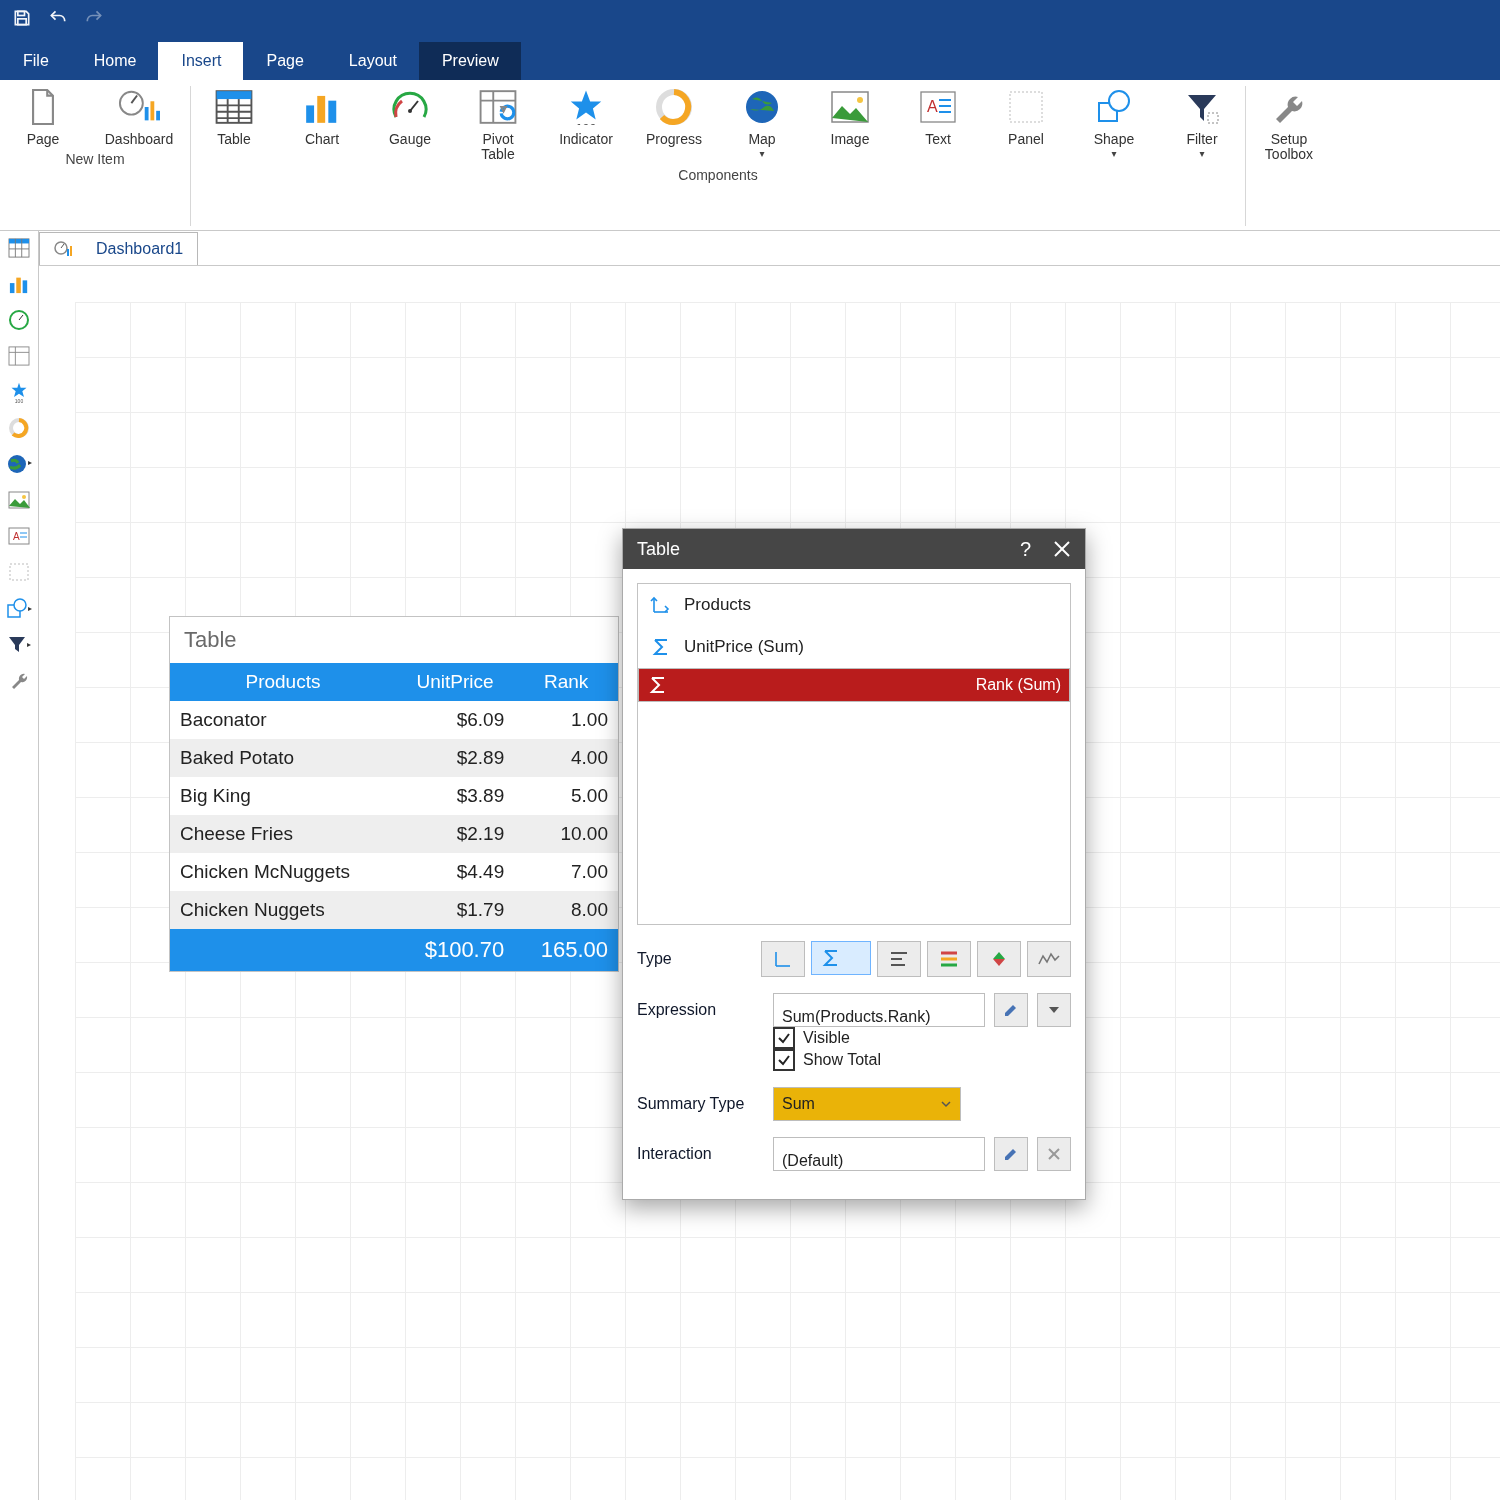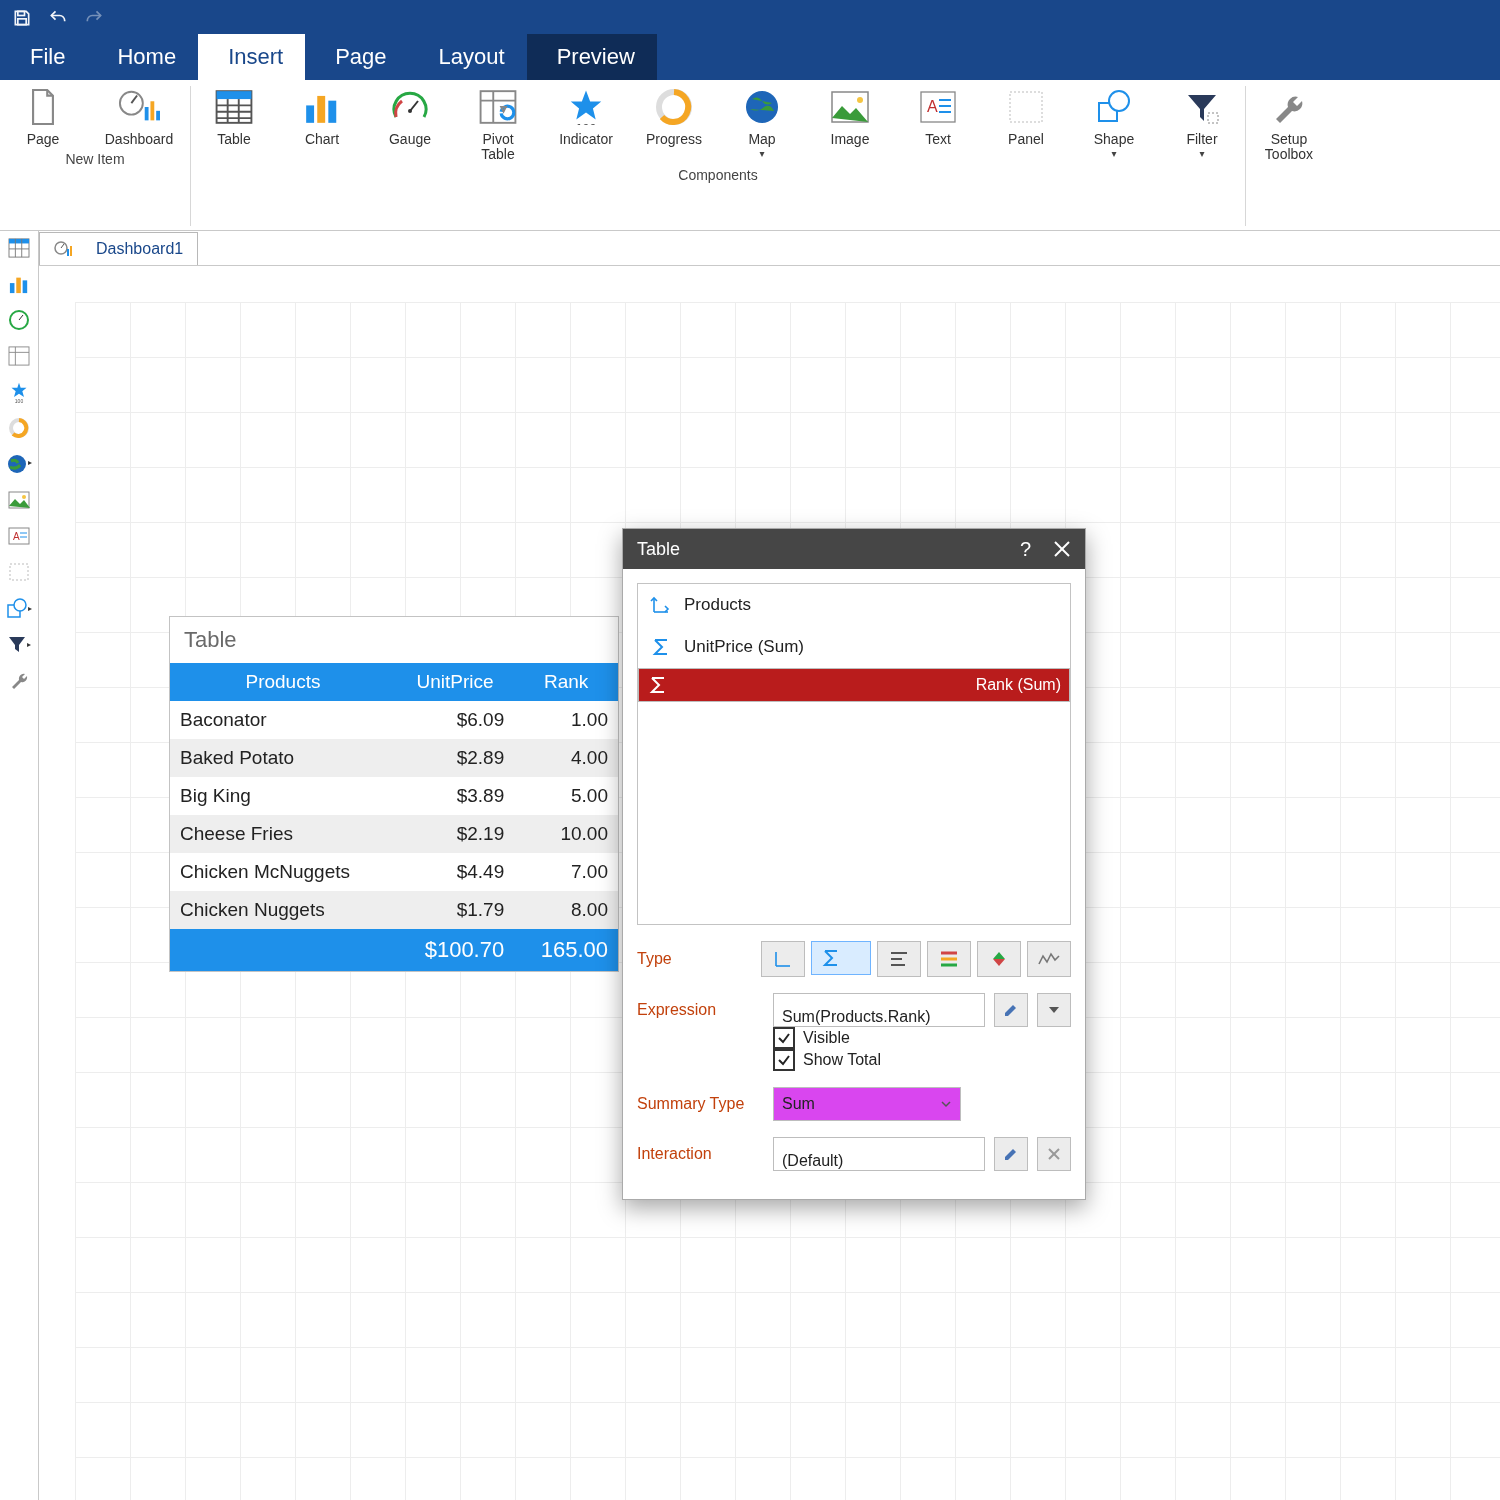--- a/index.html
+++ b/index.html
@@ -1,20 +1,20 @@
 <!DOCTYPE html>
 <html><head>
 <meta charset="utf-8">
 <style>
   html,body{margin:0;padding:0;font-family:"Segoe UI",Arial,sans-serif;font-size:14px;color:#222;background:#fff;width:1500px;height:1500px;overflow:hidden}
   .titlebar{height:36px;background:#19478a;display:flex;align-items:center;padding:0 8px;gap:8px}
   .tbtn{width:28px;height:28px;display:flex;align-items:center;justify-content:center;color:#fff;opacity:.95}
   .tbtn.dim{opacity:.4}
   .menubar{height:44px;background:#19478a;display:flex;align-items:flex-end}
-  .menuitem{padding:10px 22px 10px 30px;color:#fff;font-size:22px}
+  .menuitem{padding:10px 22px 10px 23px;color:#fff;font-size:16px}
   .menuitem.active{background:#fff;color:#19478a}
   .menuitem.dark{background:#0f2c57}
   .ribbon{background:#fff;border-bottom:1px solid #c9c9c9;display:flex;padding:6px 0 4px 0;position:relative}
   .rgroup{display:flex;flex-direction:column;align-items:center;border-right:1px solid #d7d7d7;padding:0 10px 2px 10px}
   .rrow{display:flex;gap:22px;align-items:flex-start}
   .ritem{display:flex;flex-direction:column;align-items:center;width:66px;font-size:14px;color:#333;gap:4px;position:relative}
   .ritem .lbl{line-height:1.1;text-align:center}
   .ricon{width:42px;height:42px;display:flex;align-items:center;justify-content:center}
   .rcaption{font-size:14px;color:#444;margin-top:4px}
   .drop{position:absolute;bottom:-12px;font-size:10px;color:#444}
@@ -35,28 +35,28 @@
   table.data td.r{text-align:right}
   table.data tr.total td{background:#1e90ea;color:#fff;text-align:right;font-size:22px}
   .dialog{position:absolute;left:583px;top:262px;width:462px;background:#fff;border:1px solid #aaa;box-shadow:0 8px 22px rgba(0,0,0,.35)}
   .dtitle{background:#464646;color:#fff;height:40px;display:flex;align-items:center;justify-content:space-between;padding:0 14px;font-size:18px}
   .dtitle .acts{display:flex;gap:22px;align-items:center}
   .dbody{padding:14px}
   .listbox{border:1px solid #c3c3c3;height:340px;overflow:hidden}
   .lrow{display:flex;align-items:center;gap:12px;padding:10px 12px;font-size:17px}
   .lrow.sel{background:#b91c1c;color:#fff}
   .formrow{display:flex;align-items:center;margin-top:16px;gap:10px}
-  .formrow .lab{width:126px;font-size:16px;color:#c2410c}
+  .formrow .lab{width:126px;font-size:16px;color:#0f172a}
   .tbtns{display:flex;gap:6px}
   .tbtn2{width:42px;height:34px;border:1px solid #bdbdbd;background:#ececec;display:flex;align-items:center;justify-content:center}
   .tbtn2.sel{background:#d9ecff;border-color:#6fb4ff}
   .txt{flex:1;height:32px;border:1px solid #bdbdbd;display:flex;align-items:flex-end;padding:0 8px;font-size:16px;background:#fff}
   .ibtn{width:32px;height:32px;border:1px solid #bdbdbd;background:#ececec;display:flex;align-items:center;justify-content:center;margin-left:-1px}
   .chk{display:flex;align-items:center;gap:8px;margin-left:136px;font-size:16px}
-  .sel{flex:1;height:32px;border:1px solid #bdbdbd;display:flex;align-items:center;justify-content:space-between;padding:0 8px;font-size:16px;background:#d946ef}
+  .sel{flex:1;height:32px;border:1px solid #bdbdbd;display:flex;align-items:center;justify-content:space-between;padding:0 8px;font-size:16px;background:#eab308}
   svg{display:block}
   .cbox{width:18px;height:18px;border:2px solid #333;display:flex;align-items:center;justify-content:center}
 </style>
 </head>
 <body>
 
 <div class="titlebar">
   <div class="tbtn">
     <svg width="20" height="20" viewBox="0 0 24 24" fill="none" stroke="#fff" stroke-width="2">
         <path d="M4 4h13l3 3v13H4z"></path>

